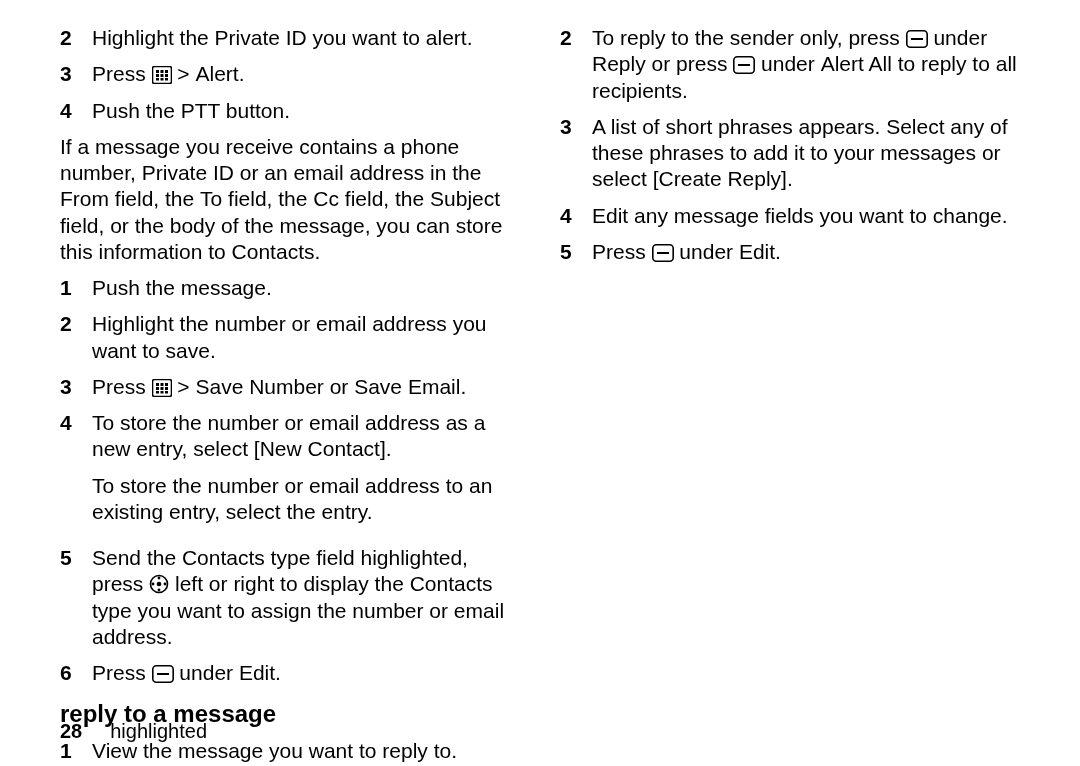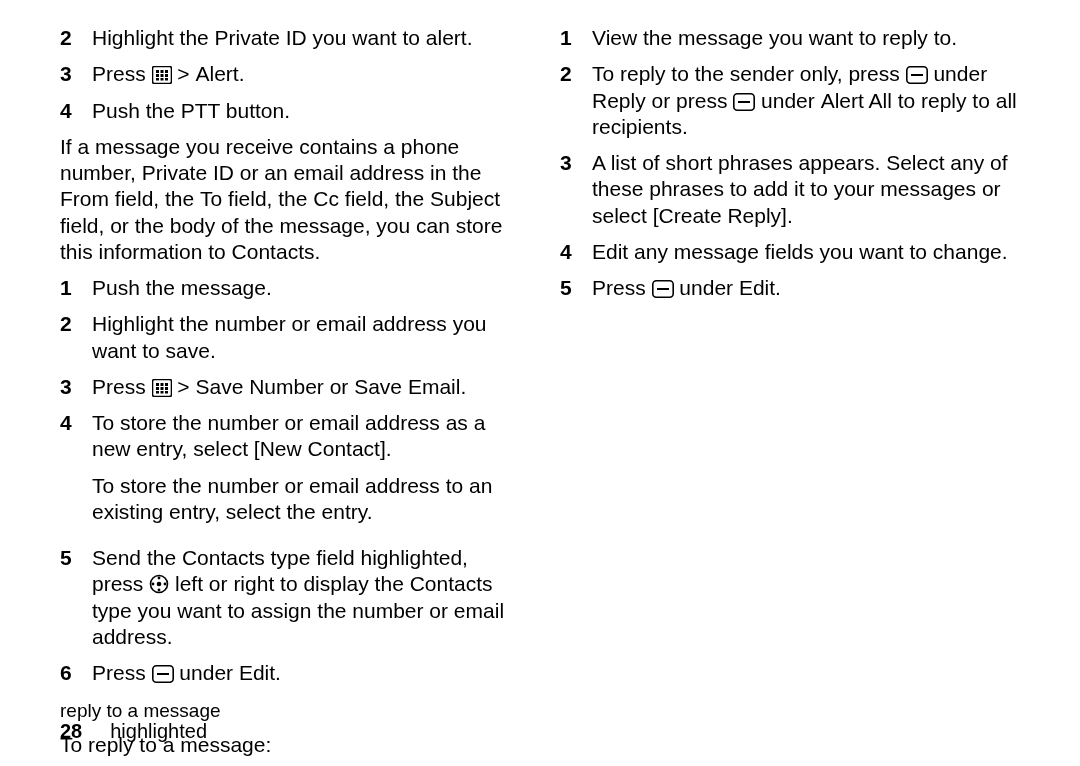--- a/index.html
+++ b/index.html
@@ -37,22 +37,22 @@
   }
   .li .txt {
     flex: 1;
   }
   .subtxt {
     margin-left: 32px;
     margin-top: 4px;
     margin-bottom: 20px;
   }
   h2.sec {
-    font-size: 19px;
-    font-weight: normal;
+    font-size: 24px;
+    font-weight: bold;
     margin: 14px 0 10px 0;
     line-height: 1.15;
   }
   p.para {
     margin: 0 0 10px 0;
   }
   .cond { font-family: "Arial Narrow", Arial, sans-serif; font-stretch: condensed; font-weight: normal; }
   .icon {
     display: inline-block;
     vertical-align: -3px;
@@ -156,21 +156,20 @@
         <span>Press </span><span class="icon"><svg width="22" height="18">
               <rect x="0.8" y="0.8" width="20.4" height="16.4" rx="3.5" fill="none" stroke="#000" stroke-width="1.6"></rect>
               <line x1="5" y1="9" x2="17" y2="9" stroke="#000" stroke-width="2"></line>
             </svg></span><span> under </span><span class="cond">Edit</span><span>.</span>
       </div>
     </div>
   </div>
 
   <h2 class="sec">reply to a message</h2>
 
-  <p class="para">To reply to a message:</p>
 
   <div class="ol">
     <div class="li">
       <div class="num">1</div>
       <div class="txt">View the message you want to reply to.</div>
     </div>
     <div class="li">
       <div class="num">2</div>
       <div class="txt">
         <span>To reply to the sender only, press </span><span class="icon"><svg width="22" height="18">

